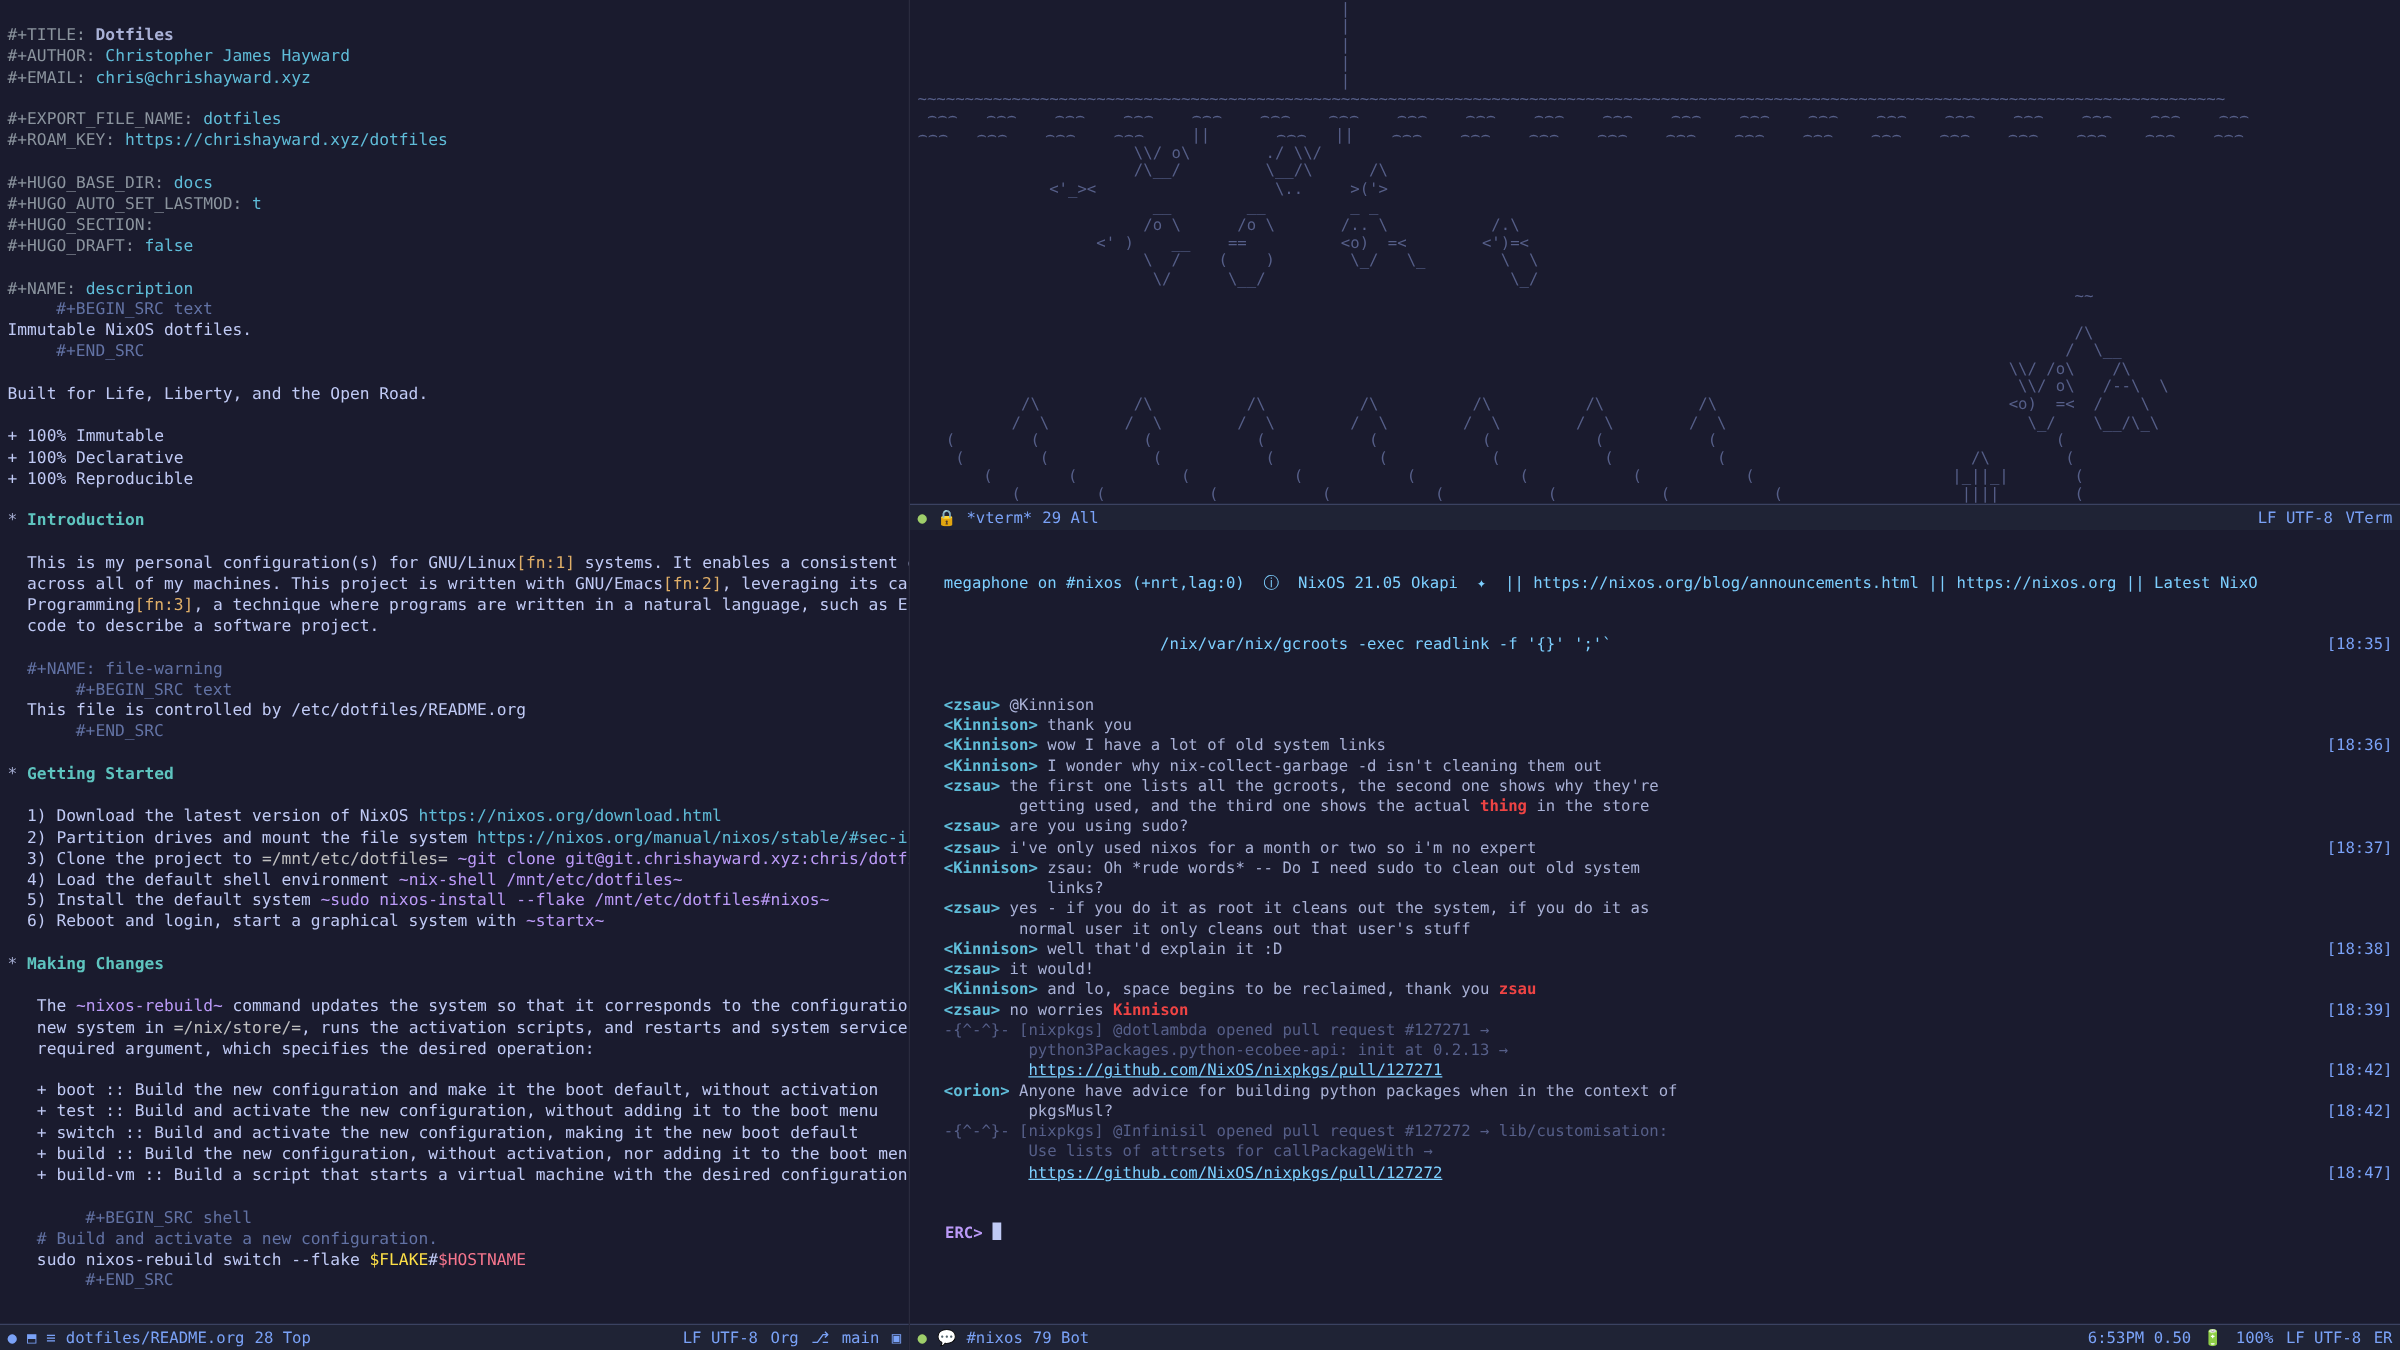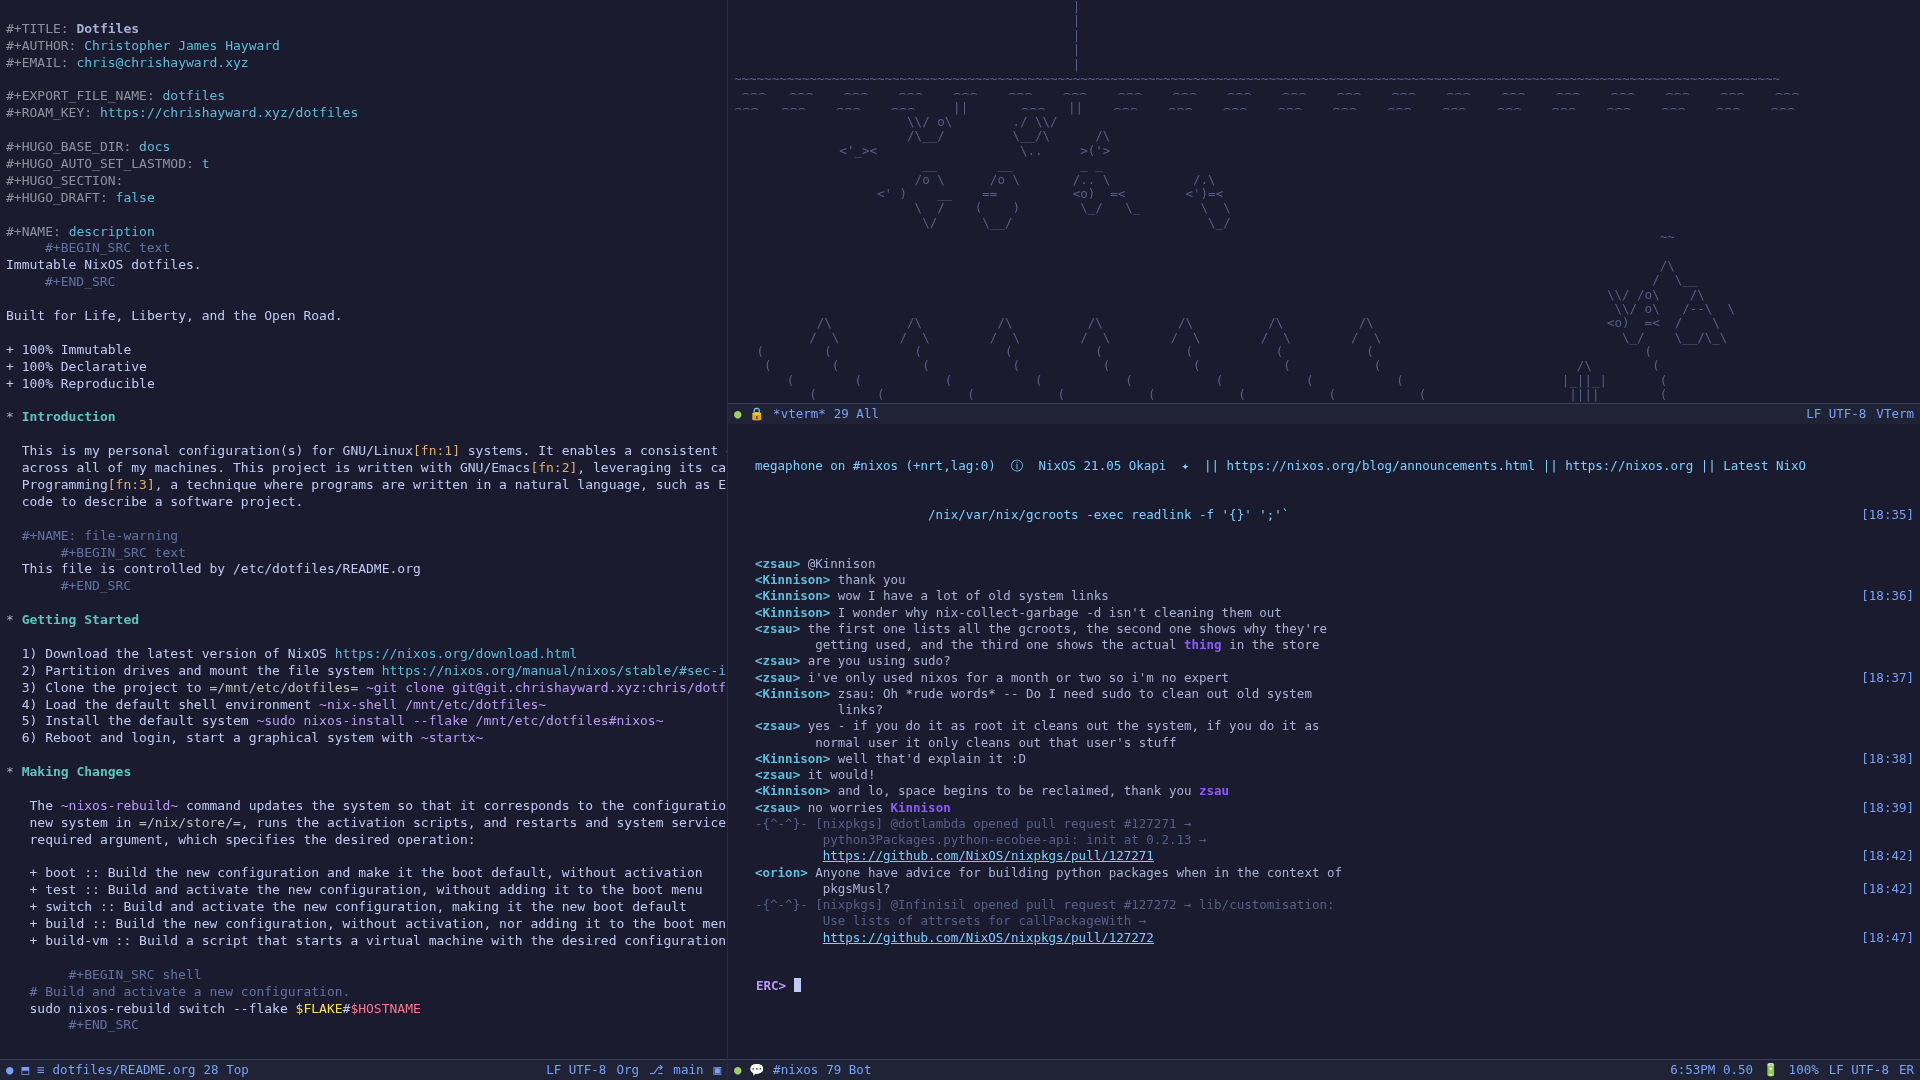--- a/index.html
+++ b/index.html
@@ -45,21 +45,21 @@
 .comment { color: #6272a4; text-align: right; }
 .begin { color: #6272a4; margin-left: 39px; }
 .right-top { flex: 0 0 auto; padding: 0 6px; white-space: pre; color: #565f89; font-size: 12.5px; line-height: 1.15; }
 .vterm-modeline { border-top: 1px solid #3b4261; }
 .irc { flex: 1; padding: 2px 6px; white-space: pre-wrap; font-size: 12.5px; line-height: 1.3; overflow: hidden; }
 .nick { color: #5fbcd8; font-weight: bold; }
 .topic { color: #7dcfff; }
 .msg { color: #a9b1d6; }
 .url { color: #7dcfff; text-decoration: underline; }
 .bot { color: #565f89; }
-.thing { color: #8b5cf6; font-weight: bold; }
+.thing { color: #ef4444; font-weight: bold; }
 .prompt { color: #bb9af7; font-weight: bold; margin-left: 22px; }
 .cursor { background: #c0caf5; display:inline-block; width:7px; height:14px; vertical-align: -2px;}
 .icon { display: inline-block; }
 .irc-line { display: flex; }
 .irc-line .left { flex: 1; padding-left: 21px; }
 .irc-line .tscol { width: 60px; text-align: right; color: #7aa2f7; }
 </style>
 </head>
 <body>
 

